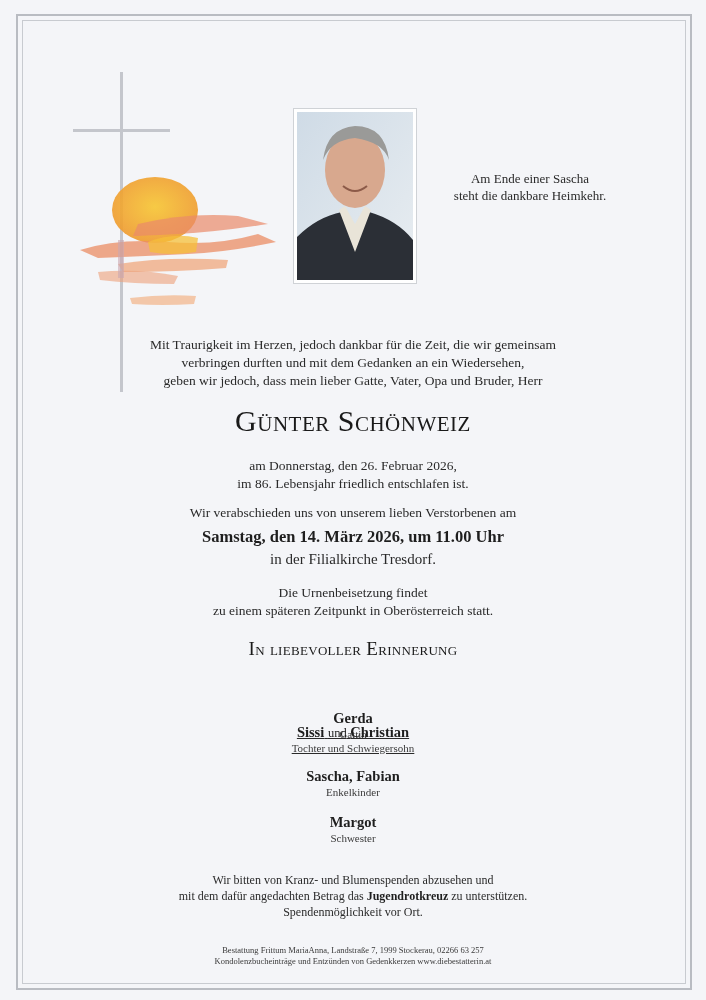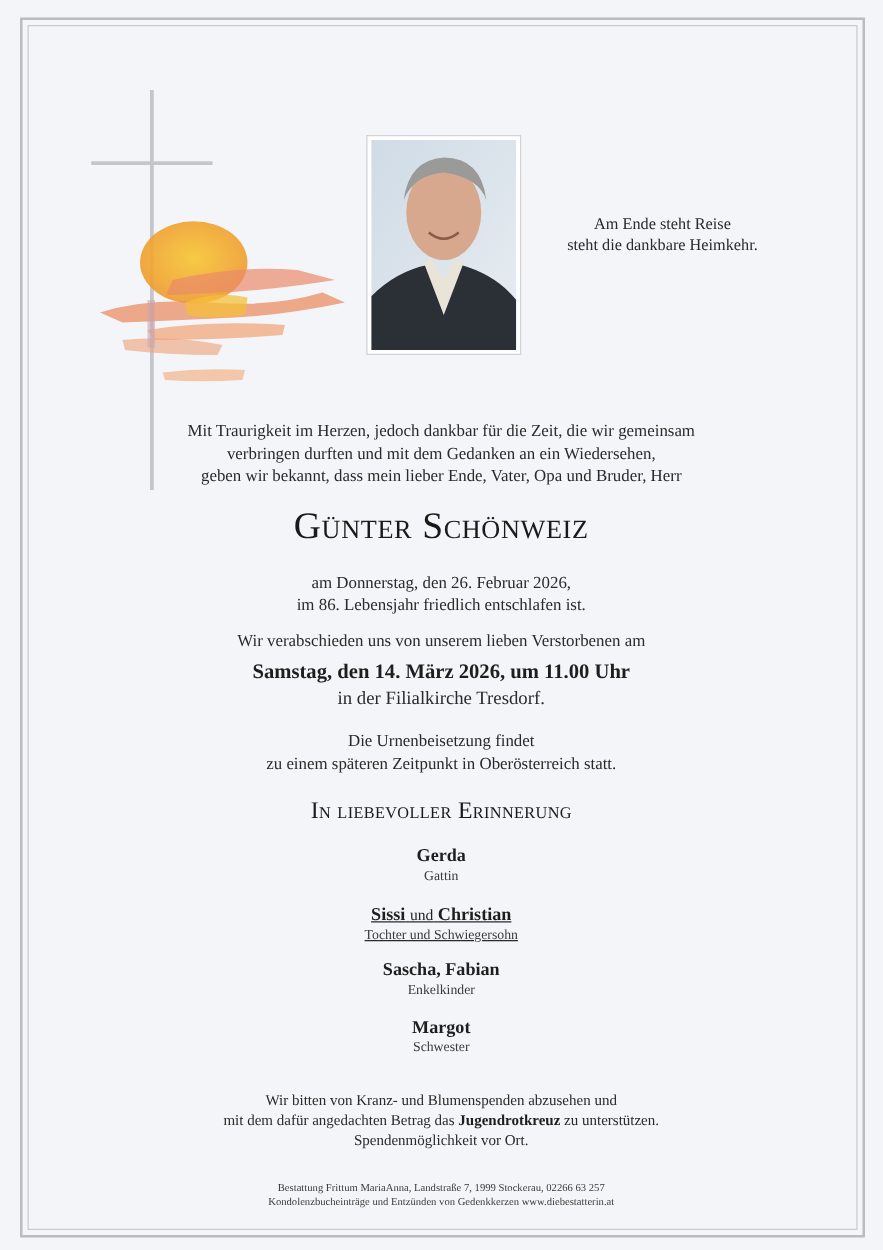--- a/index.html
+++ b/index.html
@@ -39,21 +39,21 @@
     .farewell-intro { top: 505px; font-size: 13.5px; }
     .farewell-date { top: 527px; font-size: 16.5px; font-weight: bold; color: #1e1e1e; }
     .farewell-place { top: 551px; font-size: 15px; }
     .urn { top: 584px; font-size: 13.5px; line-height: 18px; }
     .mem-heading {
       top: 638px; font-size: 19px; letter-spacing: 0.3px; font-variant: small-caps; color: #1a1a1a;
     }
     .mourner-name { font-size: 14.5px; font-weight: bold; color: #1e1e1e; }
     .mourner-name .und { font-weight: normal; font-size: 12.5px; }
     .mourner-rel { font-size: 11px; color: #3a3a3a; margin-top: 1px; }
-    .m1 { top: 677px; text-align: center; } .m2 { top: 724px; text-decoration: underline; } .m3 { top: 768px; } .m4 { top: 814px; }
+    .m1 { top: 710px; text-align: center; } .m2 { top: 724px; text-decoration: underline; } .m3 { top: 768px; } .m4 { top: 814px; }
     .donation { top: 872px; font-size: 12px; line-height: 16px; }
     .donation b { color: #1e1e1e; }
     .footer { top: 945px; font-size: 8.5px; line-height: 11px; color: #3a3a3a; }
   </style>
 </head>
 <body>
 
 <div class="frame-outer"></div>
 <div class="frame-inner"></div>
 
@@ -88,28 +88,28 @@
     <rect width="116" height="168" fill="url(#bg)"></rect>
     <path d="M0 125 Q20 105 45 100 L58 120 L72 100 Q100 108 116 128 L116 168 L0 168 Z" fill="#2b2f36"></path>
     <path d="M42 98 L58 140 L74 98 L68 94 L58 112 L48 94 Z" fill="#e9e4d8"></path>
     <ellipse cx="58" cy="58" rx="30" ry="38" fill="#d8a88e"></ellipse>
     <path d="M26 48 Q30 16 58 14 Q88 14 92 48 Q86 30 58 26 Q34 28 26 48 Z" fill="#9a9a98"></path>
     <path d="M46 74 Q58 84 70 74" stroke="#8c5a48" stroke-width="2" fill="none"></path>
   </svg>
 </div>
 
 <div class="quote">
-  <div>Am Ende steht Reise</div>
+  <div>Am Ende einer Sascha</div>
   <div>steht die dankbare Heimkehr.</div>
 </div>
 
 <div class="center intro">
   <div>Mit Traurigkeit im Herzen, jedoch dankbar für die Zeit, die wir gemeinsam</div>
   <div>verbringen durften und mit dem Gedanken an ein Wiedersehen,</div>
-  <div>geben wir bekannt, dass mein lieber Ende, Vater, Opa und Bruder, Herr</div>
+  <div>geben wir jedoch, dass mein lieber Gatte, Vater, Opa und Bruder, Herr</div>
 </div>
 
 <div class="center name">Günter Schönweiz</div>
 
 <div class="center death">
   <div>am Donnerstag, den 26. Februar 2026,</div>
   <div>im 86. Lebensjahr friedlich entschlafen ist.</div>
 </div>
 
 <div class="center farewell-intro">Wir verabschieden uns von unserem lieben Verstorbenen am</div>

